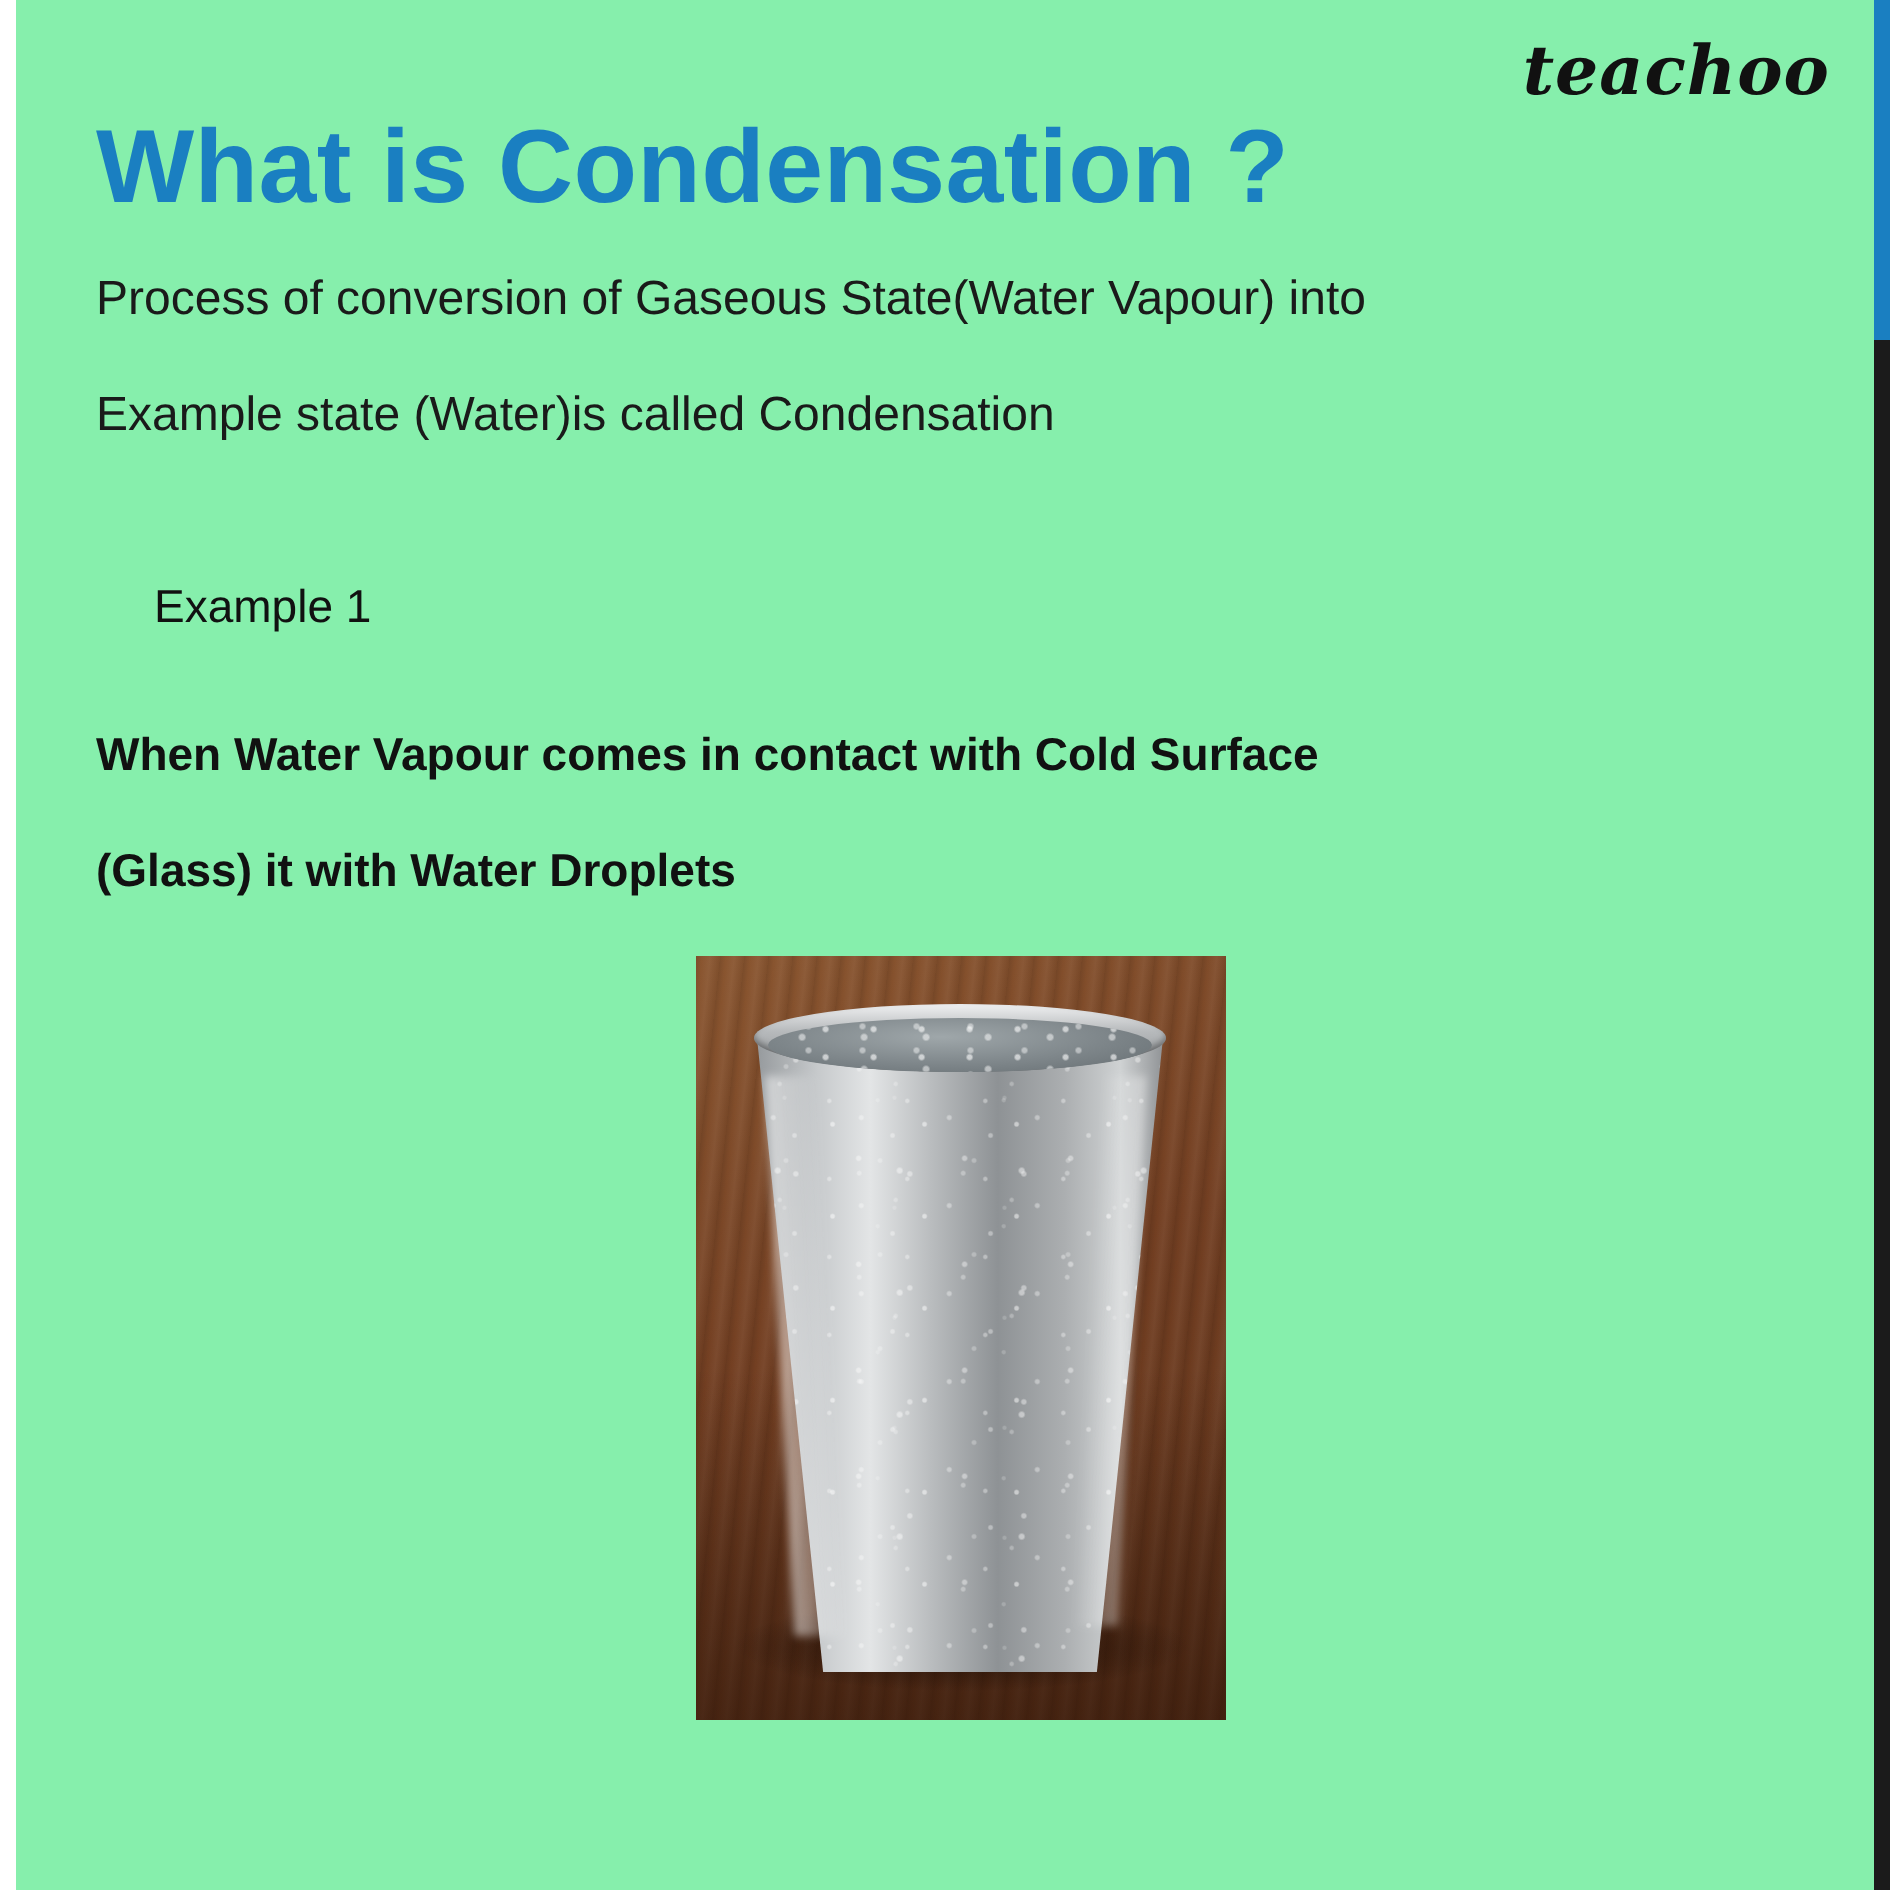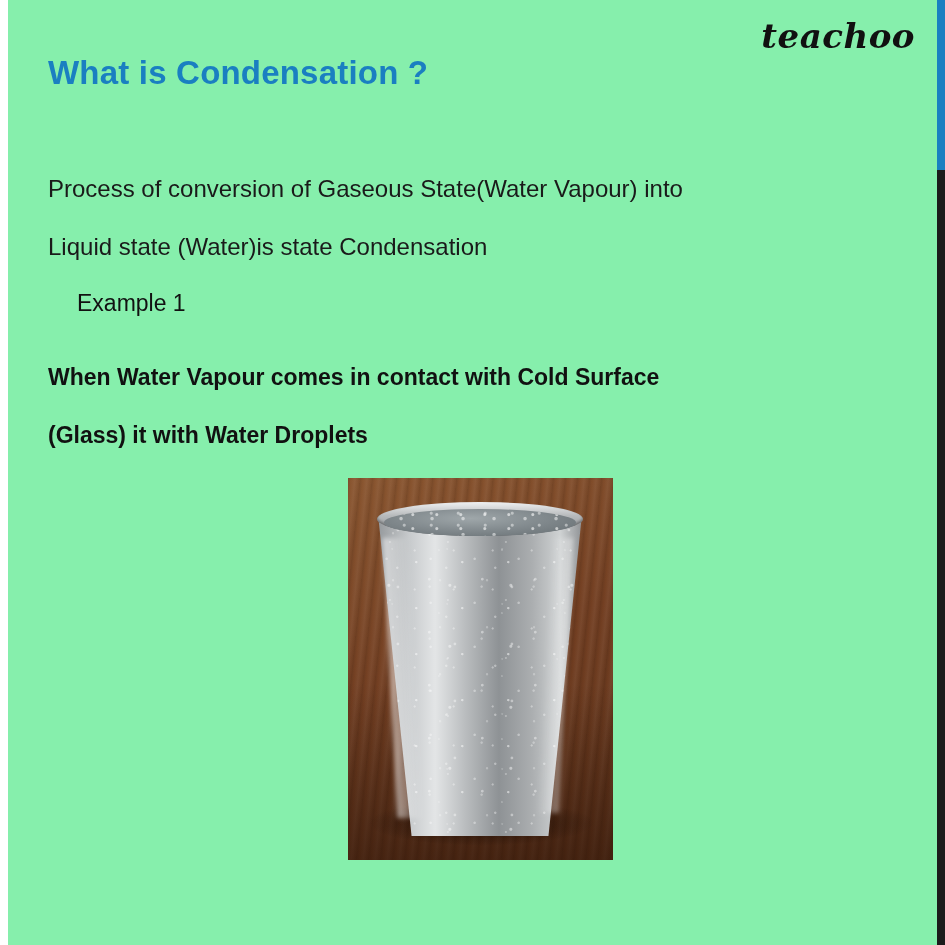--- a/index.html
+++ b/index.html
@@ -46,32 +46,31 @@
     font-style: italic;
     font-weight: bold;
     font-size: 34px;
     color: #111111;
     letter-spacing: 0.5px;
   }
   .title {
     position: absolute;
     left: 40px;
     top: 54px;
-    font-size: 33px;
+    font-size: 52px;
     font-weight: bold;
     color: #1a7fc1;
     letter-spacing: 0.2px;
   }
   .body-text {
     position: absolute;
     left: 40px;
     font-size: 24px;
     color: #1a1a1a;
     line-height: 1.0;
-    margin-top: 39px;
   }
   .line1 { top: 138px; }
   .line2 { top: 196px; }
   .example-head {
     position: absolute;
     left: 40px;
     top: 290px;
     font-size: 23px;
     font-weight: normal;
     color: #111111;
@@ -237,21 +236,21 @@
   <div class="edge-bar-blue"></div>
   <div class="edge-bar-dark"></div>
 
   <div class="brand">teachoo</div>
 
   <div class="title">What is Condensation ?</div>
 
   <div class="body-text line1">Process of conversion of Gaseous State(Water Vapour) into</div>
 
   <div class="body-text line2">
-    <span>Liquid state (Water)is state </span><b class="inline-strong">Condensation</b>
+    <span>Example state (Water)is called </span><b class="inline-strong">Condensation</b>
   </div>
 
   <div class="example-head">Example 1</div>
 
   <div class="line3">When Water Vapour comes in contact with Cold Surface</div>
   <div class="line4">(Glass) it with Water Droplets</div>
 
   <div class="photo">
     <div class="wood"></div>
     <div class="wood-dark"></div>

